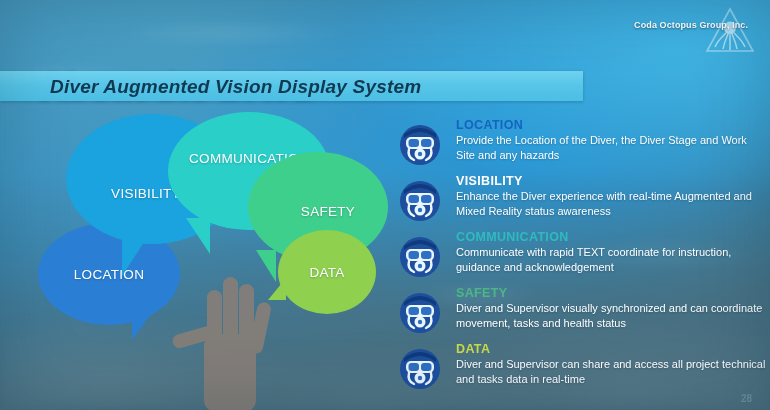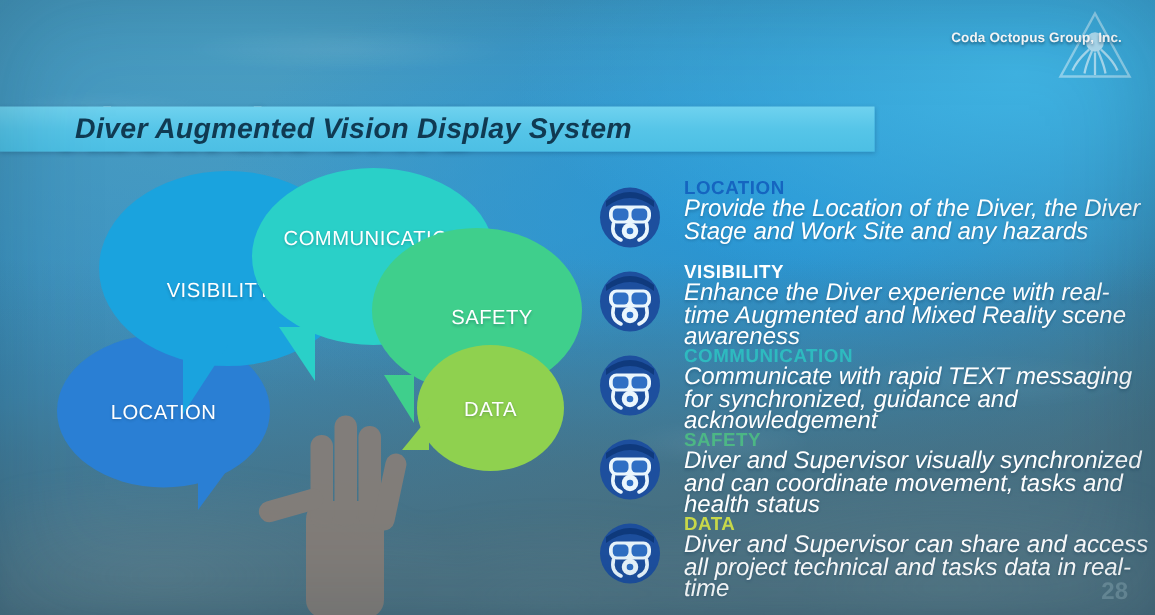--- a/index.html
+++ b/index.html
@@ -176,33 +176,32 @@
     top: 0;
     width: 312px;
   }
   .item-head {
     font-size: 12.5px;
     font-weight: bold;
     letter-spacing: .35px;
     line-height: 15px;
   }
   .item-desc {
-    font-size: 16px;
+    font-size: 11px;
     color: #ffffff;
     line-height: 14.5px;
     text-shadow: 0 1px 2px rgba(0,40,70,.30);
-    font-style: italic;
   }
 
   
   .page-num {
     position: absolute;
     right: 18px;
     bottom: 6px;
-    font-size: 16px;
+    font-size: 10px;
     font-weight: bold;
     color: #6e8f9c;
   }
 
   .vignette {
     position: absolute;
     inset: 0;
     pointer-events: none;
     box-shadow: inset 0 0 70px rgba(10,45,65,.22);
   }
@@ -301,39 +300,39 @@
         <rect x="8" y="14" width="28" height="12" rx="5" fill="#eaf6fd"></rect>
         <rect x="10.5" y="16" width="10.5" height="8" rx="3" fill="#2f6fc4"></rect>
         <rect x="23" y="16" width="10.5" height="8" rx="3" fill="#2f6fc4"></rect>
         <circle cx="22" cy="31" r="5.5" fill="#eaf6fd"></circle>
         <circle cx="22" cy="31" r="2.2" fill="#2f6fc4"></circle>
         <path d="M11 26 Q9 34 16 37" stroke="#eaf6fd" stroke-width="2.4" fill="none" stroke-linecap="round"></path>
         <path d="M33 26 Q35 34 28 37" stroke="#eaf6fd" stroke-width="2.4" fill="none" stroke-linecap="round"></path>
       </svg>
       <div class="item-body">
         <div class="item-head" style="color:#ffffff;">VISIBILITY</div>
-        <div class="item-desc">Enhance the Diver experience with real-time Augmented and Mixed Reality scene awareness</div>
+        <div class="item-desc">Enhance the Diver experience with real-time Augmented and Mixed Reality status awareness</div>
       </div>
     </div>
 
     <div class="item">
       <svg class="item-icon" viewBox="0 0 44 44">
         <circle cx="22" cy="22" r="20" fill="#1d4f9e"></circle>
         <path d="M6 15 Q22 3 38 15 L38 11 Q22 -1 6 11 Z" fill="#0f3a7d"></path>
         <rect x="8" y="14" width="28" height="12" rx="5" fill="#eaf6fd"></rect>
         <rect x="10.5" y="16" width="10.5" height="8" rx="3" fill="#2f6fc4"></rect>
         <rect x="23" y="16" width="10.5" height="8" rx="3" fill="#2f6fc4"></rect>
         <circle cx="22" cy="31" r="5.5" fill="#eaf6fd"></circle>
         <circle cx="22" cy="31" r="2.2" fill="#2f6fc4"></circle>
         <path d="M11 26 Q9 34 16 37" stroke="#eaf6fd" stroke-width="2.4" fill="none" stroke-linecap="round"></path>
         <path d="M33 26 Q35 34 28 37" stroke="#eaf6fd" stroke-width="2.4" fill="none" stroke-linecap="round"></path>
       </svg>
       <div class="item-body">
         <div class="item-head" style="color:#2ad0c8; opacity:.72;">COMMUNICATION</div>
-        <div class="item-desc">Communicate with rapid TEXT messaging for synchronized, guidance and acknowledgement</div>
+        <div class="item-desc">Communicate with rapid TEXT coordinate for instruction, guidance and acknowledgement</div>
       </div>
     </div>
 
     <div class="item">
       <svg class="item-icon" viewBox="0 0 44 44">
         <circle cx="22" cy="22" r="20" fill="#1d4f9e"></circle>
         <path d="M6 15 Q22 3 38 15 L38 11 Q22 -1 6 11 Z" fill="#0f3a7d"></path>
         <rect x="8" y="14" width="28" height="12" rx="5" fill="#eaf6fd"></rect>
         <rect x="10.5" y="16" width="10.5" height="8" rx="3" fill="#2f6fc4"></rect>
         <rect x="23" y="16" width="10.5" height="8" rx="3" fill="#2f6fc4"></rect>

